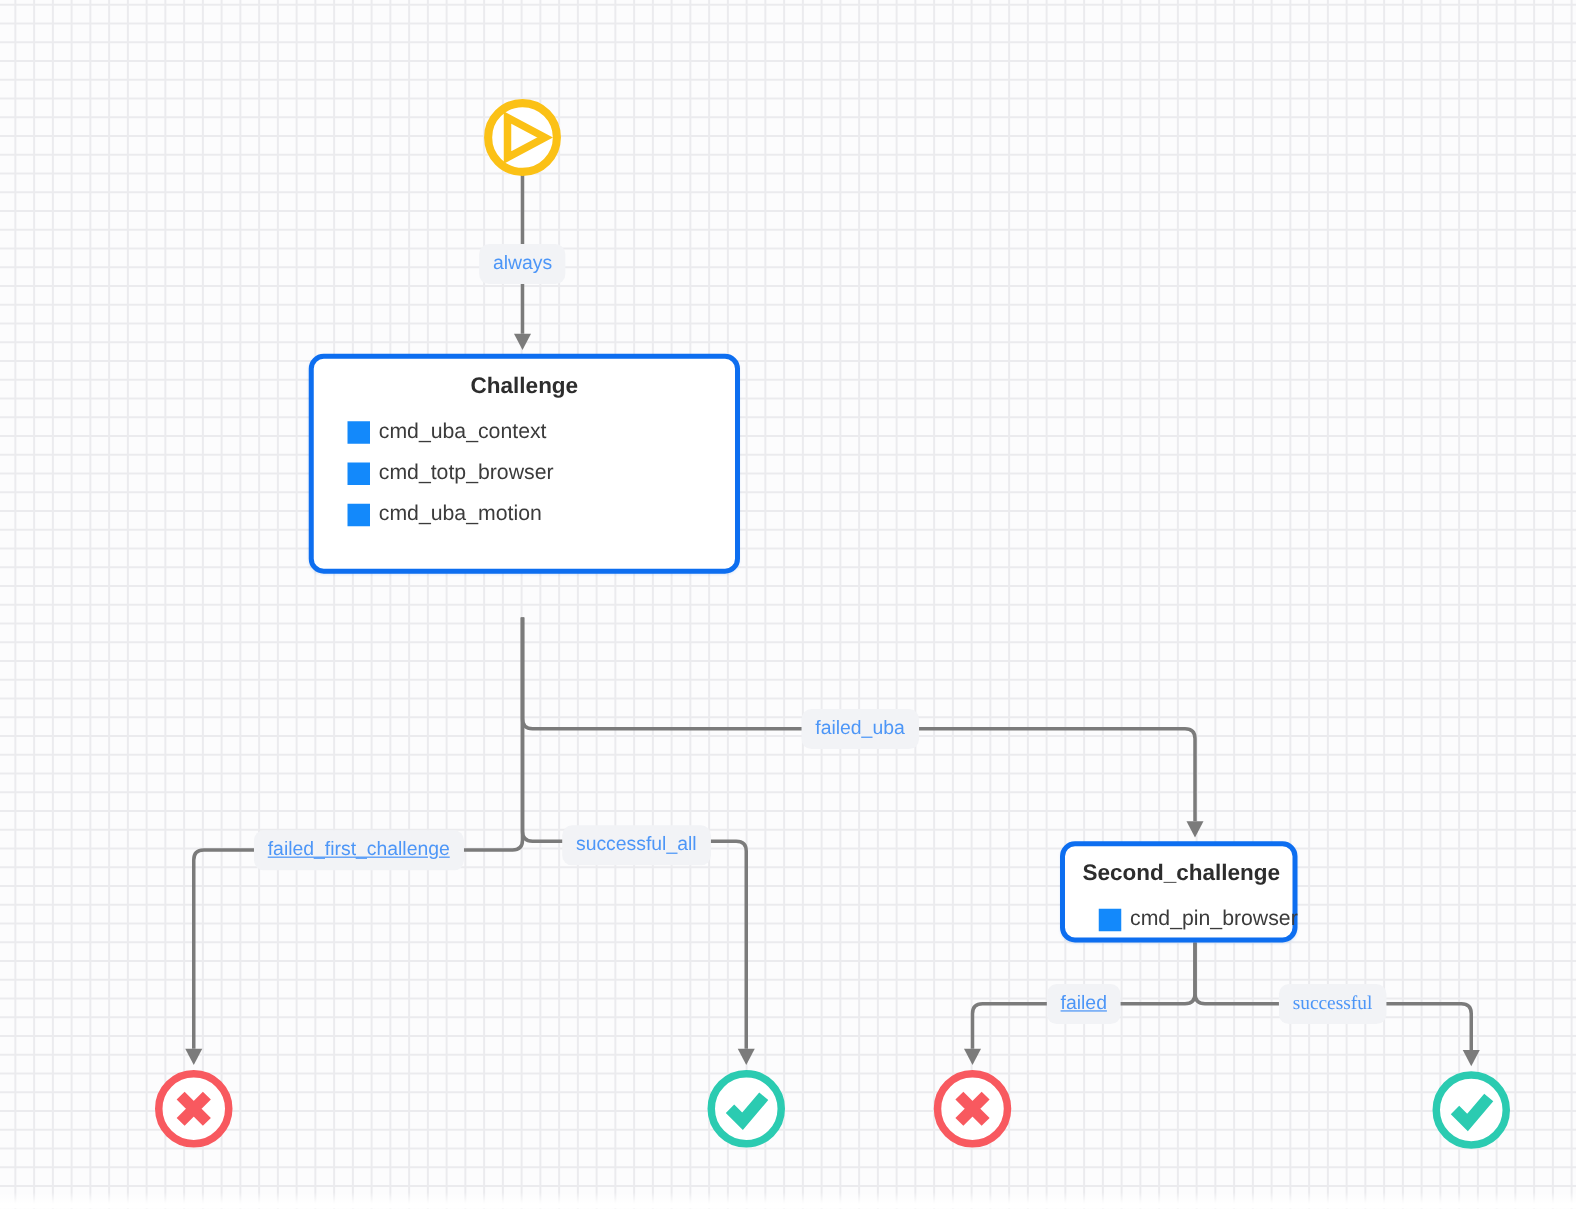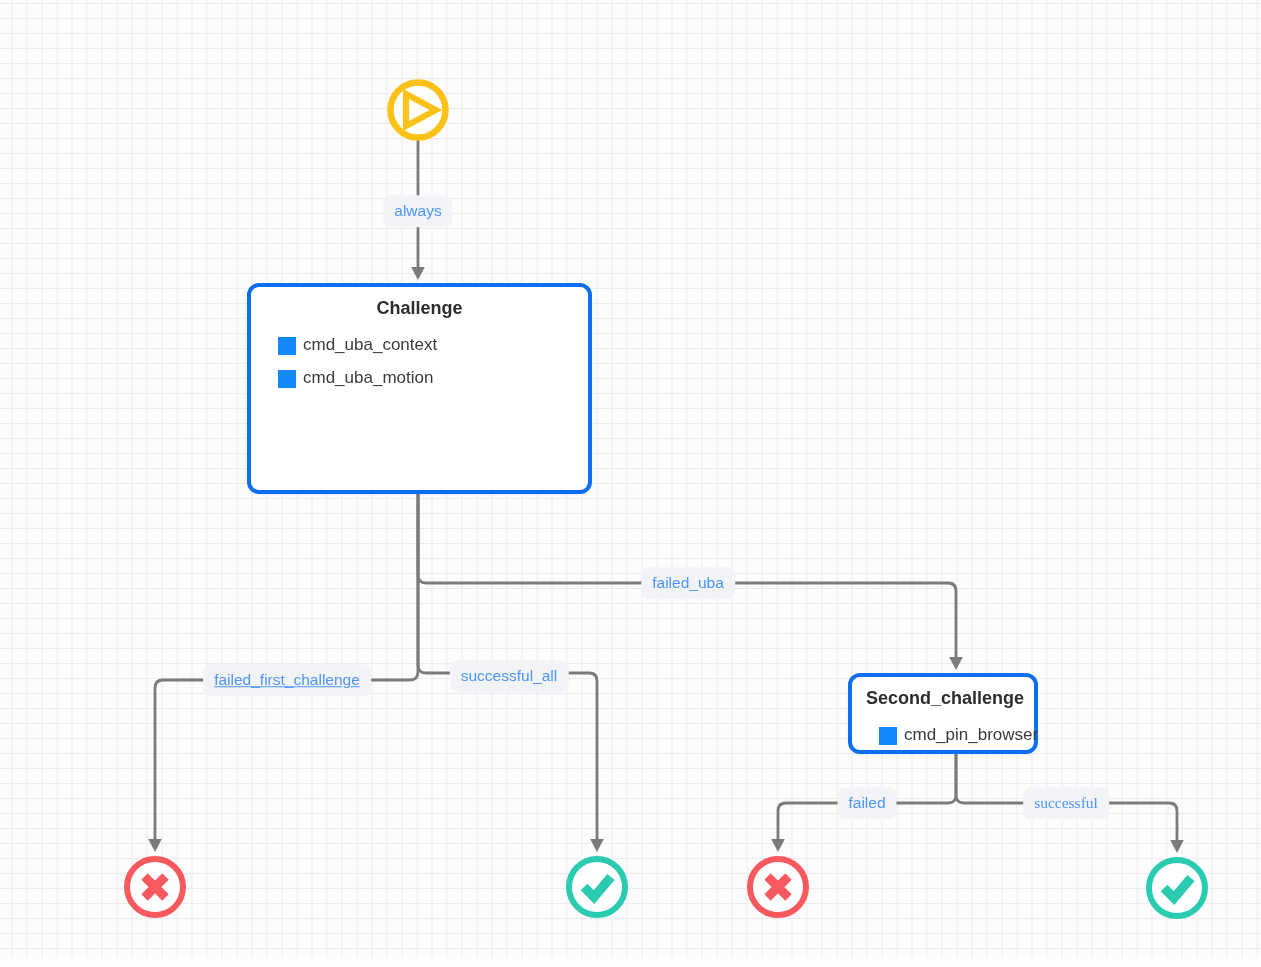--- a/index.html
+++ b/index.html
@@ -77,34 +77,34 @@
     transform: translate(-50%, -50%);
     background: #f2f3f6;
     color: #4d96f7;
     font-size: 15.5px;
     line-height: 1;
     padding: 8px 11px;
     border-radius: 8px;
     white-space: nowrap;
   }
 
-  .node-challenge { left: 247px; top: 283px; width: 345px; height: 211px; }
+  .node-challenge { left: 247px; top: 283px; width: 345px; height: 176px; }
   .node-second-challenge { left: 848px; top: 673px; width: 190px; height: 81px; }
 
   .start-node { left: 386px; top: 78px; }
   .end-fail-1    { left: 123px; top: 855px; }
   .end-success-1 { left: 565px; top: 855px; }
   .end-fail-2    { left: 746px; top: 855px; }
   .end-success-2 { left: 1145px; top: 856px; }
 
   .lbl-always        { left: 418px; top: 211px; }
   .lbl-failed-uba    { left: 688px; top: 583px; }
   .lbl-failed-first  { left: 287px; top: 680px; text-decoration: underline; }
   .lbl-successful-all{ left: 509px; top: 676px; }
-  .lbl-failed        { left: 867px; top: 803px; }
+  .lbl-failed        { left: 867px; top: 803px; text-decoration: underline; }
   .lbl-successful    { left: 1066px; top: 803px; font-family: Liberation Serif, serif; }
 
   .bottom-fade {
     position: absolute;
     left: 0; right: 0; bottom: 0;
     height: 13px;
     background: linear-gradient(to bottom, rgba(255,255,255,0), #ffffff 70%);
     pointer-events: none;
   }
 </style>
@@ -139,20 +139,24 @@
       <circle cx="0" cy="0" r="27.5" fill="#ffffff" stroke="#fbc116" stroke-width="6.5"></circle>
       <polygon points="-12,-16 18,0 -12,16" fill="none" stroke="#fbc116" stroke-width="6" stroke-miterlimit="10"></polygon>
     </svg>
   </div>
 
   <div class="flow-node node-challenge">
     <div class="node-title">Challenge</div>
     <div class="node-item">
       <span class="cmd-square"></span>
       <span class="cmd-text">cmd_uba_context</span>
+    </div>
+    <div class="node-item">
+      <span class="cmd-square"></span>
+      <span class="cmd-text">cmd_totp_browser</span>
     </div>
     <div class="node-item">
       <span class="cmd-square"></span>
       <span class="cmd-text">cmd_uba_motion</span>
     </div>
   </div>
 
   <div class="flow-node node-second-challenge">
     <div class="node-title">Second_challenge</div>
     <div class="node-item">

